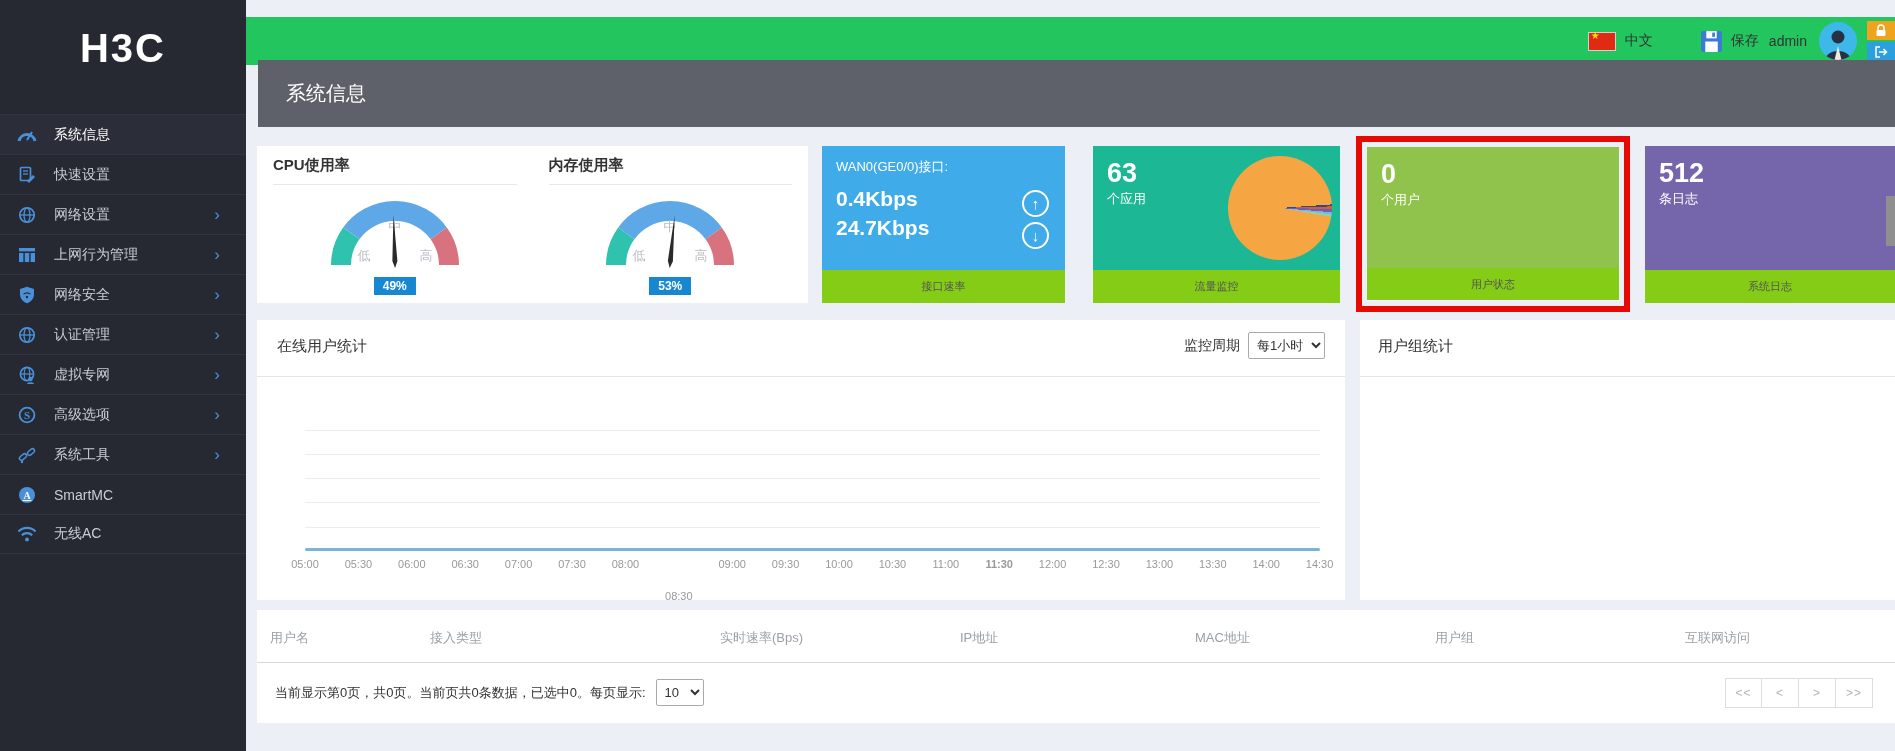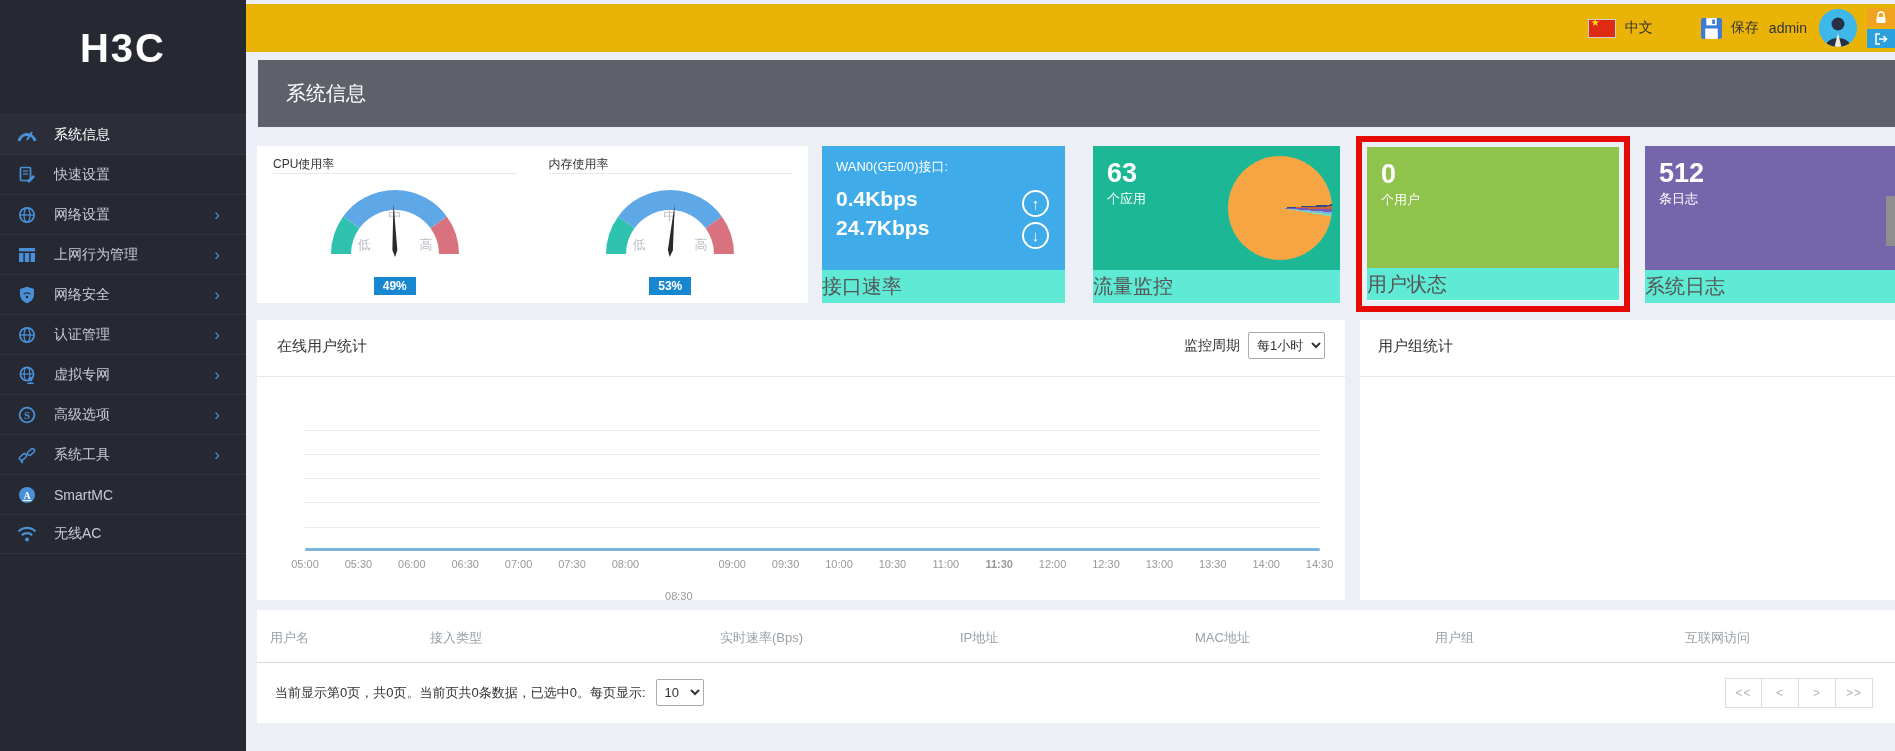--- a/index.html
+++ b/index.html
@@ -10,21 +10,21 @@
   .sidebar { position:absolute; left:0; top:0; width:246px; height:751px; background:#262932; }
   .logo { color:#fff; font-size:40px; font-weight:bold; letter-spacing:2px; text-align:center; margin-top:26px; font-family:"Liberation Sans",sans-serif; }
   .menu { position:absolute; top:114px; left:0; width:100%; }
   .menu-item { height:40px; display:flex; align-items:center; padding:0 14px 0 16px; border-top:1px solid #32353e; cursor:pointer; color:#c8ccd4; font-size:14px; position:relative; }
   .menu-item:last-child { border-bottom:1px solid #32353e; }
   .menu-item.active { color:#ffffff; background:#2b2e38; }
   .menu-item .mi-icon { width:22px; height:18px; margin-right:16px; display:inline-flex; align-items:center; justify-content:center; flex:0 0 22px; }
   .menu-item .chev { position:absolute; right:26px; color:#4a90d9; font-size:17px; line-height:1; }
 
   
-  .topbar { position:absolute; left:246px; top:4px; width:1649px; height:48px; background:#eab308; }
+  .topbar { position:absolute; left:246px; top:17px; width:1649px; height:48px; background:#22c55e; }
   .tb-right { position:absolute; right:0; top:0; height:48px; display:flex; align-items:center; }
   .flag { width:28px; height:19px; background:#df2b14; position:relative; margin-right:9px; border:1px solid #d0d0d0; }
   .flag:before { content:"\2605"; position:absolute; left:2px; top:-3px; color:#ffde00; font-size:10px; }
   .tb-text { font-size:14px; color:#333; }
   .tb-lang { margin-right:46px; }
   .tb-save-label { margin:0 10px 0 7px; }
   .tb-admin { margin-right:12px; }
   .avatar { width:38px; height:38px; border-radius:50%; overflow:hidden; margin-right:10px; background:#3db8e8; }
   .corner-btns { display:flex; flex-direction:column; margin-right:0; }
   .corner-btn { width:28px; height:19px; display:flex; align-items:center; justify-content:center; cursor:pointer; }
@@ -34,25 +34,25 @@
   
   .page-header { position:absolute; left:258px; top:60px; width:1637px; height:67px; background:#5e616a; display:flex; align-items:center; }
   .page-header .title { color:#fff; font-size:20px; margin-left:28px; }
 
   
   .card { position:absolute; background:#fff; }
   .stat-card { overflow:hidden; }
   .stat-top { height:124px; position:relative; color:#fff; padding:12px 14px; }
   .stat-count { font-size:27px; font-weight:bold; line-height:30px; }
   .stat-unit { font-size:13px; margin-top:2px; }
-  .stat-footer { height:33px; line-height:33px; text-align:left; color:#555; font-size:20px; background:#5eead4; }
+  .stat-footer { height:33px; line-height:33px; text-align:center; color:#555; font-size:11px; background:#84cc16; }
 
   .gauge-panel { left:257px; top:146px; width:551px; height:157px; display:flex; }
   .gauge-half { width:50%; position:relative; padding:10px 16px 0; }
-  .gauge-title { font-size:12px; color:#333; border-bottom:1px solid #e8e8e8; }
+  .gauge-title { font-size:15px; color:#333; padding-bottom:9px; border-bottom:1px solid #e8e8e8;font-weight:bold; }
   .gauge-svg { display:block; margin:0 auto; }
   .gauge-badge { position:absolute; left:50%; transform:translateX(-50%); bottom:8px; background:#1887d2; color:#fff; font-weight:bold; font-size:12px; padding:2px 9px; }
 
   .wan-card { left:822px; top:146px; width:243px; height:157px; }
   .wan-top { background:#3fabe9; }
   .wan-if { font-size:13px; }
   .wan-speed { font-size:21px; font-weight:bold; line-height:29px; margin-top:8px; }
   .wan-arrows { position:absolute; right:16px; top:44px; }
   .circ-arrow { width:27px; height:27px; border:2px solid #fff; border-radius:50%; color:#fff; font-size:15px; display:flex; align-items:center; justify-content:center; margin-bottom:5px; }
 

